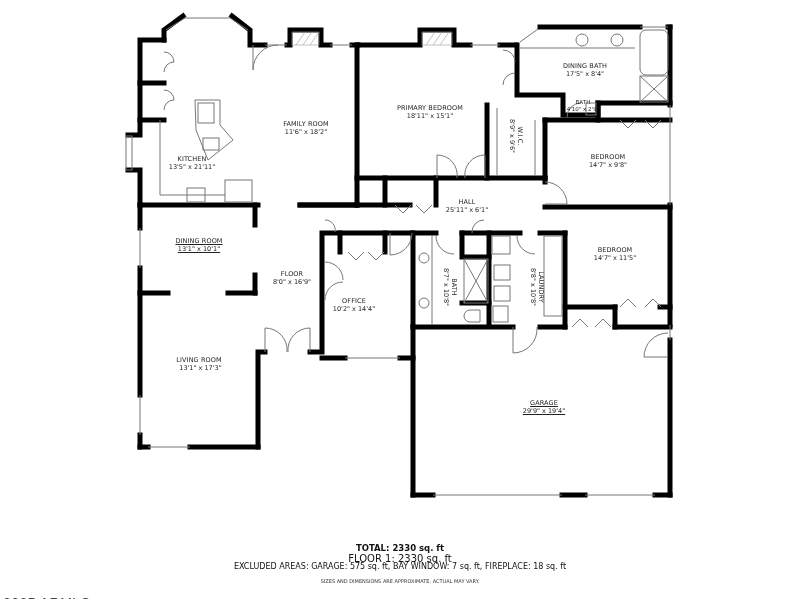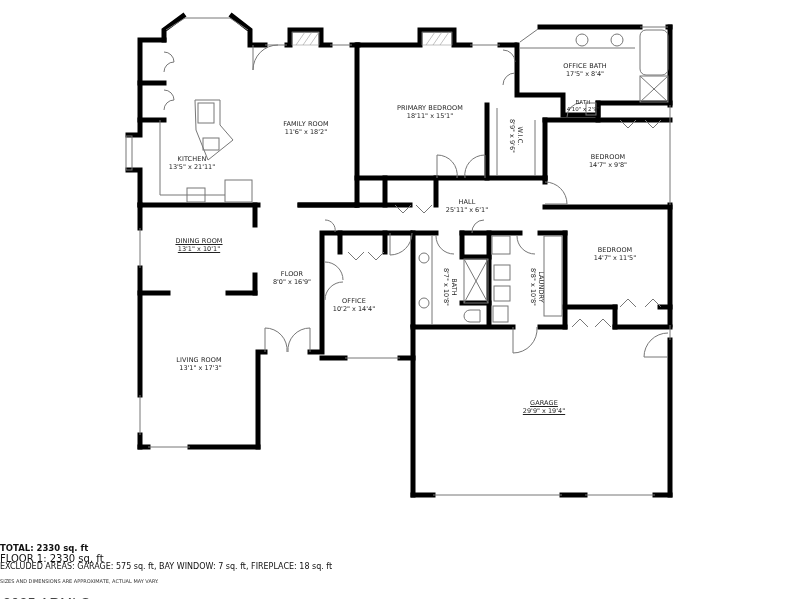--- a/index.html
+++ b/index.html
@@ -2,21 +2,21 @@
 <html><head>
 <meta charset="utf-8">
 <style>
   html, body { margin: 0; padding: 0; background: #ffffff; }
   body { width: 800px; height: 599px; position: relative; overflow: hidden; font-family: "DejaVu Sans", sans-serif; }
   #plan { position: absolute; left: 0; top: 0; width: 800px; height: 530px; }
   .room-label { position: absolute; text-align: center; color: #222; font-size: 6.5px; line-height: 8px; transform: translate(-50%, -50%); white-space: nowrap; }
   .room-label .nm { display: block; letter-spacing: 0.1px; }
   .room-label .dm { display: block; }
   .vert { transform: translate(-50%, -50%) rotate(90deg); }
-  .footer { position: absolute; left: 0; width: 800px; text-align: left; color: #111; }
+  .footer { position: absolute; left: 0; width: 800px; text-align: center; color: #111; }
   .total { top: 543px; font-size: 8.5px; font-weight: bold; }
   .floor1 { top: 553px; font-size: 10px; }
   .excluded { top: 562px; font-size: 8px; }
   .disclaimer { top: 578px; font-size: 5px; color: #333; }
   .watermark { position: absolute; left: 3px; top: 562px; font-size: 14px; color: #444; letter-spacing: 0.5px; font-family: "Liberation Sans", sans-serif; font-weight: 300; margin-top: 33px; }
 </style>
 </head>
 <body>
 
 <svg id="plan" viewBox="0 0 800 530" xmlns="http://www.w3.org/2000/svg">
@@ -214,21 +214,21 @@
 </div>
 <div class="room-label" style="left:192px; top:163px;">
   <span class="nm">KITCHEN</span>
   <span class="dm">13'5" x 21'11"</span>
 </div>
 <div class="room-label" style="left:430px; top:112px;">
   <span class="nm">PRIMARY BEDROOM</span>
   <span class="dm">18'11" x 15'1"</span>
 </div>
 <div class="room-label" style="left:585px; top:70px;">
-  <span class="nm">OFFICE BATH</span>
+  <span class="nm">DINING BATH</span>
   <span class="dm">17'5" x 8'4"</span>
 </div>
 <div class="room-label" style="left:583px; top:105px; font-size:5.5px; line-height:6.5px;">
   <span class="nm">BATH</span>
   <span class="dm">4'10" x 2'9"</span>
 </div>
 <div class="room-label vert" style="left:516px; top:136px; transform: translate(-50%,-50%) rotate(180deg) rotate(-90deg);">
   <span class="nm">W.I.C.</span>
   <span class="dm">8'9" x 9'6"</span>
 </div>

